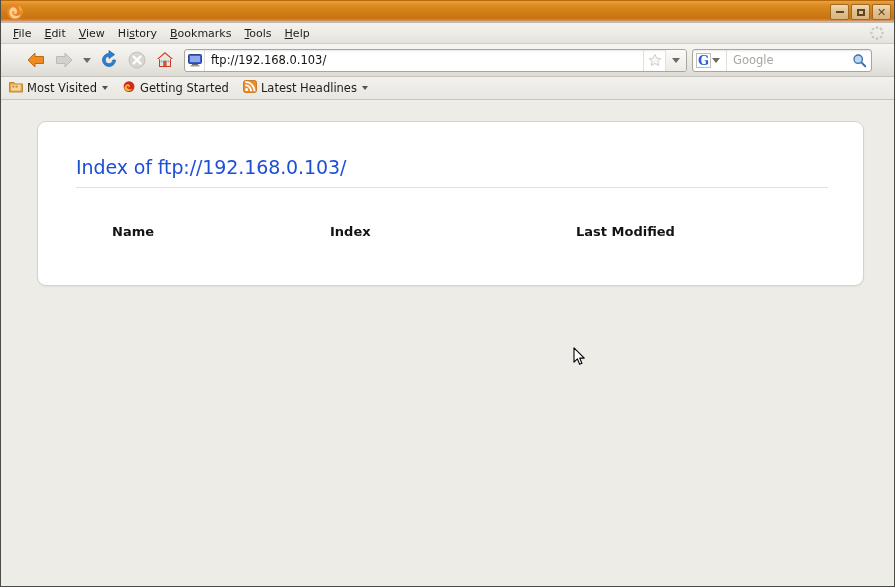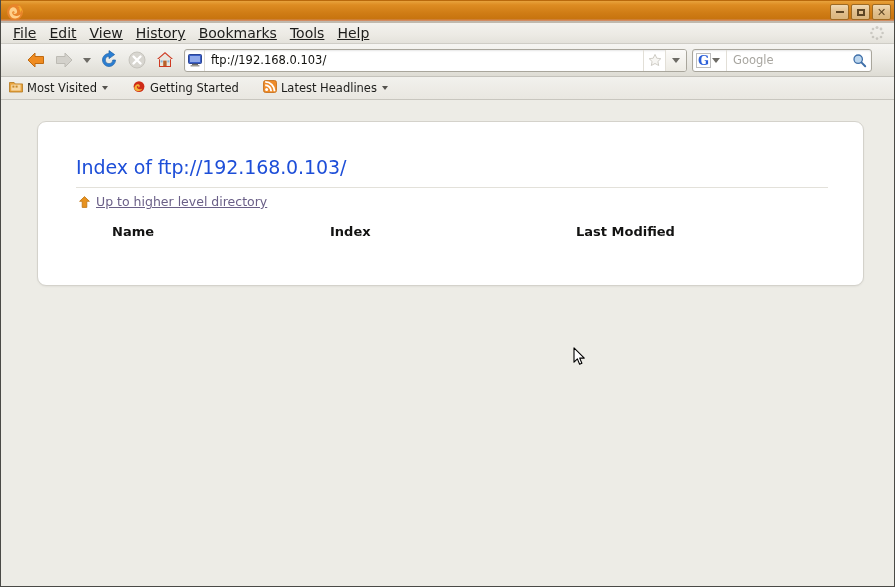--- a/index.html
+++ b/index.html
@@ -107,26 +107,25 @@
     height: 21px;
     flex: 0 0 21px;
     display: flex;
     align-items: center;
     padding-left: 6px;
     background: linear-gradient(to bottom, #f3f2ee 0%, #eceae4 60%, #e4e2db 100%);
     border-bottom: 1px solid #cfcdc6;
     position: relative;
   }
   .menu-item {
-    font-size: 14px;
+    font-size: 11px;
     color: #1d1d1b;
     padding: 1px 7px 1px 6px;
     white-space: nowrap;
     cursor: default;
-    text-decoration: underline;
   }
   .menu-item u { text-decoration: underline; }
 
   .throbber {
     margin-left: auto;
     margin-right: 9px;
     width: 16px; height: 16px;
     opacity: 0.35;
   }
 
@@ -244,21 +243,21 @@
     display: flex; align-items: center; justify-content: center;
   }
 
   
   .bookmarksbar {
     height: 23px;
     flex: 0 0 23px;
     display: flex;
     align-items: center;
     padding-left: 8px;
-    gap: 24px;
+    gap: 14px;
     background: linear-gradient(to bottom, #f2f1ed 0%, #e9e7e1 100%);
     border-bottom: 1px solid #c8c6bf;
   }
   .bm-item {
     display: flex;
     align-items: center;
     gap: 4px;
     font-size: 11.5px;
     color: #1d1d1b;
     white-space: nowrap;
@@ -526,28 +525,20 @@
   </div>
 
   <div class="content">
 
     <div class="ftp-card">
 
       <div class="ftp-heading">Index of ftp://192.168.0.103/</div>
 
       <div class="ftp-rule"></div>
 
-      <a class="ftp-uplink" href="#">
-        <span class="up-arrow">
-          <svg width="11" height="12" viewBox="0 0 11 12">
-            <path d="M5.5 0.6 L10.4 5.3 L7.8 5.3 L7.8 11.4 L3.2 11.4 L3.2 5.3 L0.6 5.3 Z" fill="#e8921e" stroke="#bf7310" stroke-width="0.8" stroke-linejoin="round"></path>
-          </svg>
-        </span>
-        <span>Up to higher level directory</span>
-      </a>
 
       <div class="ftp-columns">
         <div class="col-h col-name">Name</div>
         <div class="col-h col-size">Index</div>
         <div class="col-h col-mod">Last Modified</div>
       </div>
 
     </div>
 
     <div class="cursor">

